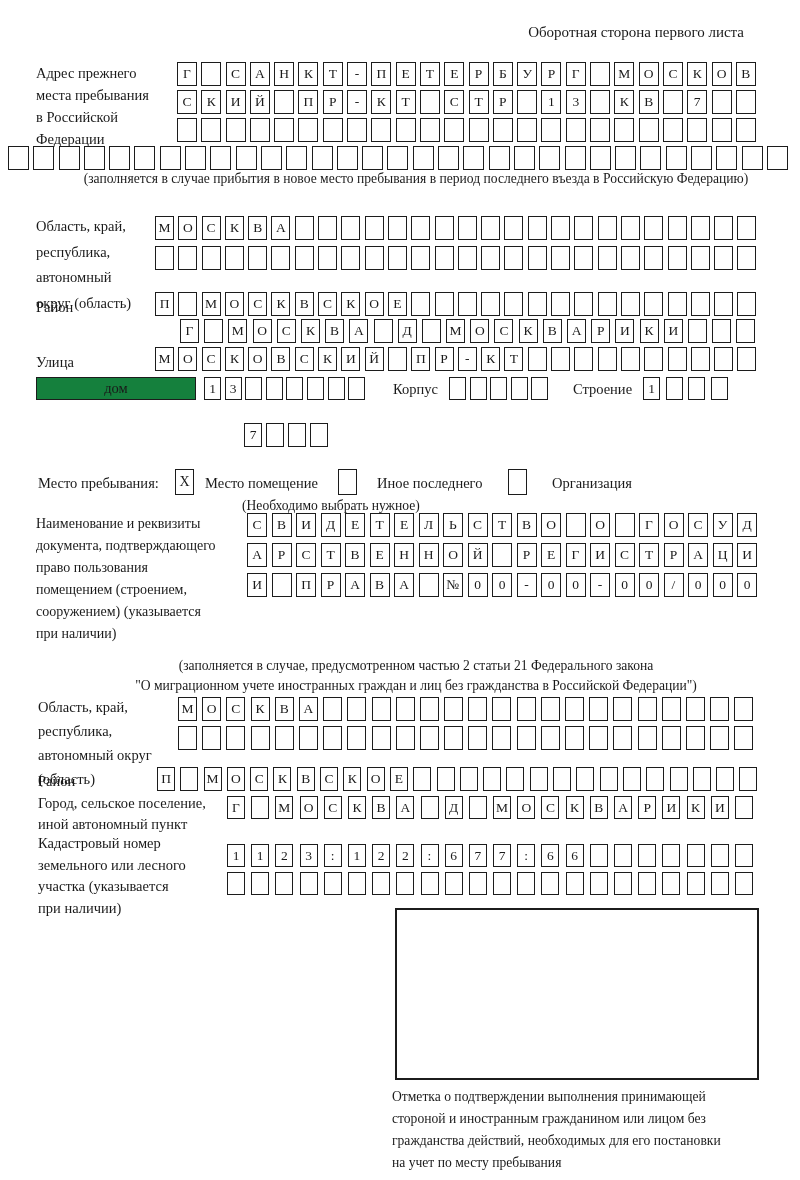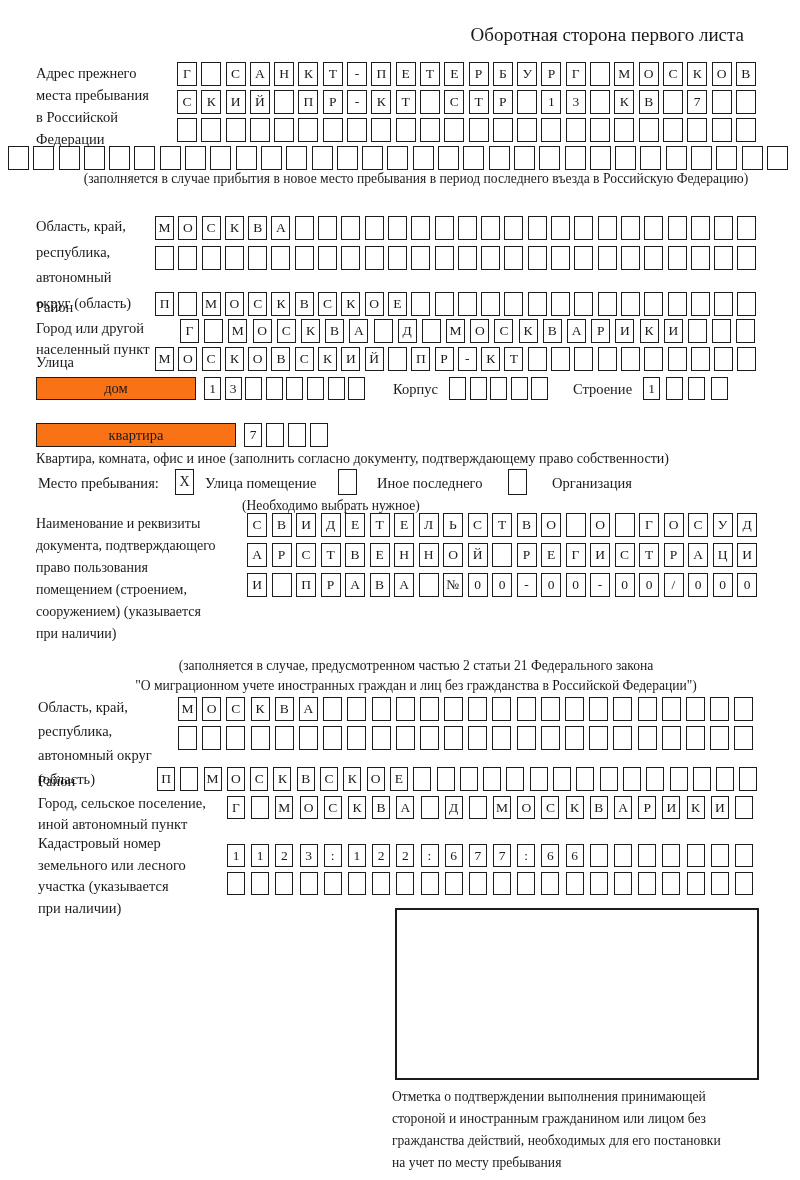--- a/index.html
+++ b/index.html
@@ -13,35 +13,35 @@
   .center{left:16px;width:100%;text-align:center;}
   .bold{font-weight:bold;}
   .cells{position:absolute;display:flex;gap:var(--g,4px);}
   .cell{
     flex:0 0 var(--w,20px);width:var(--w,20px);height:var(--h,24px);
     border:1.8px solid #1c1c1c;box-sizing:border-box;background:#fff;
     display:flex;align-items:center;justify-content:center;
     font-size:13.5px;line-height:1;
   }
   .wfield{
-    position:absolute;border:1.8px solid #1c1c1c;box-sizing:border-box;background:#f97316;
+    position:absolute;border:1.8px solid #1c1c1c;box-sizing:border-box;background:#15803d;
     display:flex;align-items:center;justify-content:center;font-size:14.5px;
   }
   .chk{
     position:absolute;width:19px;height:26px;border:1.8px solid #1c1c1c;box-sizing:border-box;
     display:flex;align-items:center;justify-content:center;font-size:14px;background:#fff;
   }
   .stampbox{position:absolute;border:2px solid #1c1c1c;box-sizing:border-box;background:#fff;}
 </style>
 </head>
 <body>
 
 <div class="page">
 
-  <div class="note" style="top:24px;right:56px;font-size:19px;">Оборотная сторона первого листа</div>
+  <div class="note" style="top:24px;right:56px;font-size:15px;">Оборотная сторона первого листа</div>
 
   <div class="lbl" style="left:36px;top:62px;">Адрес прежнего
 места пребывания
 в Российской
 Федерации</div>
   <div class="cells" style="left:177px;top:62px;--w:20px;--h:24px;--g:4.3px;">
       <span class="cell">Г</span>
       <span class="cell"></span>
       <span class="cell">С</span>
       <span class="cell">А</span>
@@ -238,22 +238,20 @@
       <span class="cell"></span>
       <span class="cell"></span>
       <span class="cell"></span>
       <span class="cell"></span>
       <span class="cell"></span>
       <span class="cell"></span>
       <span class="cell"></span>
       <span class="cell"></span>
     </div>
 
-  <div class="lbl" style="left:36px;top:318px;line-height:21px;">Город или другой
-населенный пункт</div>
   <div class="cells" style="left:180px;top:319px;--w:19px;--h:24px;--g:5.2px;">
       <span class="cell">Г</span>
       <span class="cell"></span>
       <span class="cell">М</span>
       <span class="cell">О</span>
       <span class="cell">С</span>
       <span class="cell">К</span>
       <span class="cell">В</span>
       <span class="cell">А</span>
       <span class="cell"></span>
@@ -324,32 +322,30 @@
       <span class="cell"></span>
     </div>
   <div class="lbl" style="left:573px;top:378px;">Строение</div>
   <div class="cells" style="left:643px;top:377px;--w:17px;--h:23px;--g:5.6px;">
       <span class="cell">1</span>
       <span class="cell"></span>
       <span class="cell"></span>
       <span class="cell"></span>
     </div>
 
-  <div class="wfield" style="left:36px;top:423px;width:200px;height:24px;">квартира</div>
   <div class="cells" style="left:244px;top:423px;--w:18px;--h:24px;--g:4px;">
       <span class="cell">7</span>
       <span class="cell"></span>
       <span class="cell"></span>
       <span class="cell"></span>
     </div>
-  <div class="note" style="left:36px;top:451px;font-size:14px;">Квартира, комната, офис и иное (заполнить согласно документу, подтверждающему право собственности)</div>
 
   <div class="lbl" style="left:38px;top:472px;">Место пребывания:</div>
   <div class="chk" style="left:175px;top:469px;">X</div>
-  <div class="lbl" style="left:205px;top:472px;">Улица помещение</div>
+  <div class="lbl" style="left:205px;top:472px;">Место помещение</div>
   <div class="chk" style="left:338px;top:469px;"></div>
   <div class="lbl" style="left:377px;top:472px;">Иное последнего</div>
   <div class="chk" style="left:508px;top:469px;"></div>
   <div class="lbl" style="left:552px;top:472px;">Организация</div>
   <div class="note" style="left:242px;top:498px;">(Необходимо выбрать нужное)</div>
 
   <div class="lbl" style="left:36px;top:513px;font-size:14px;line-height:22px;">Наименование и реквизиты
 документа, подтверждающего
 право пользования
 помещением (строением,

